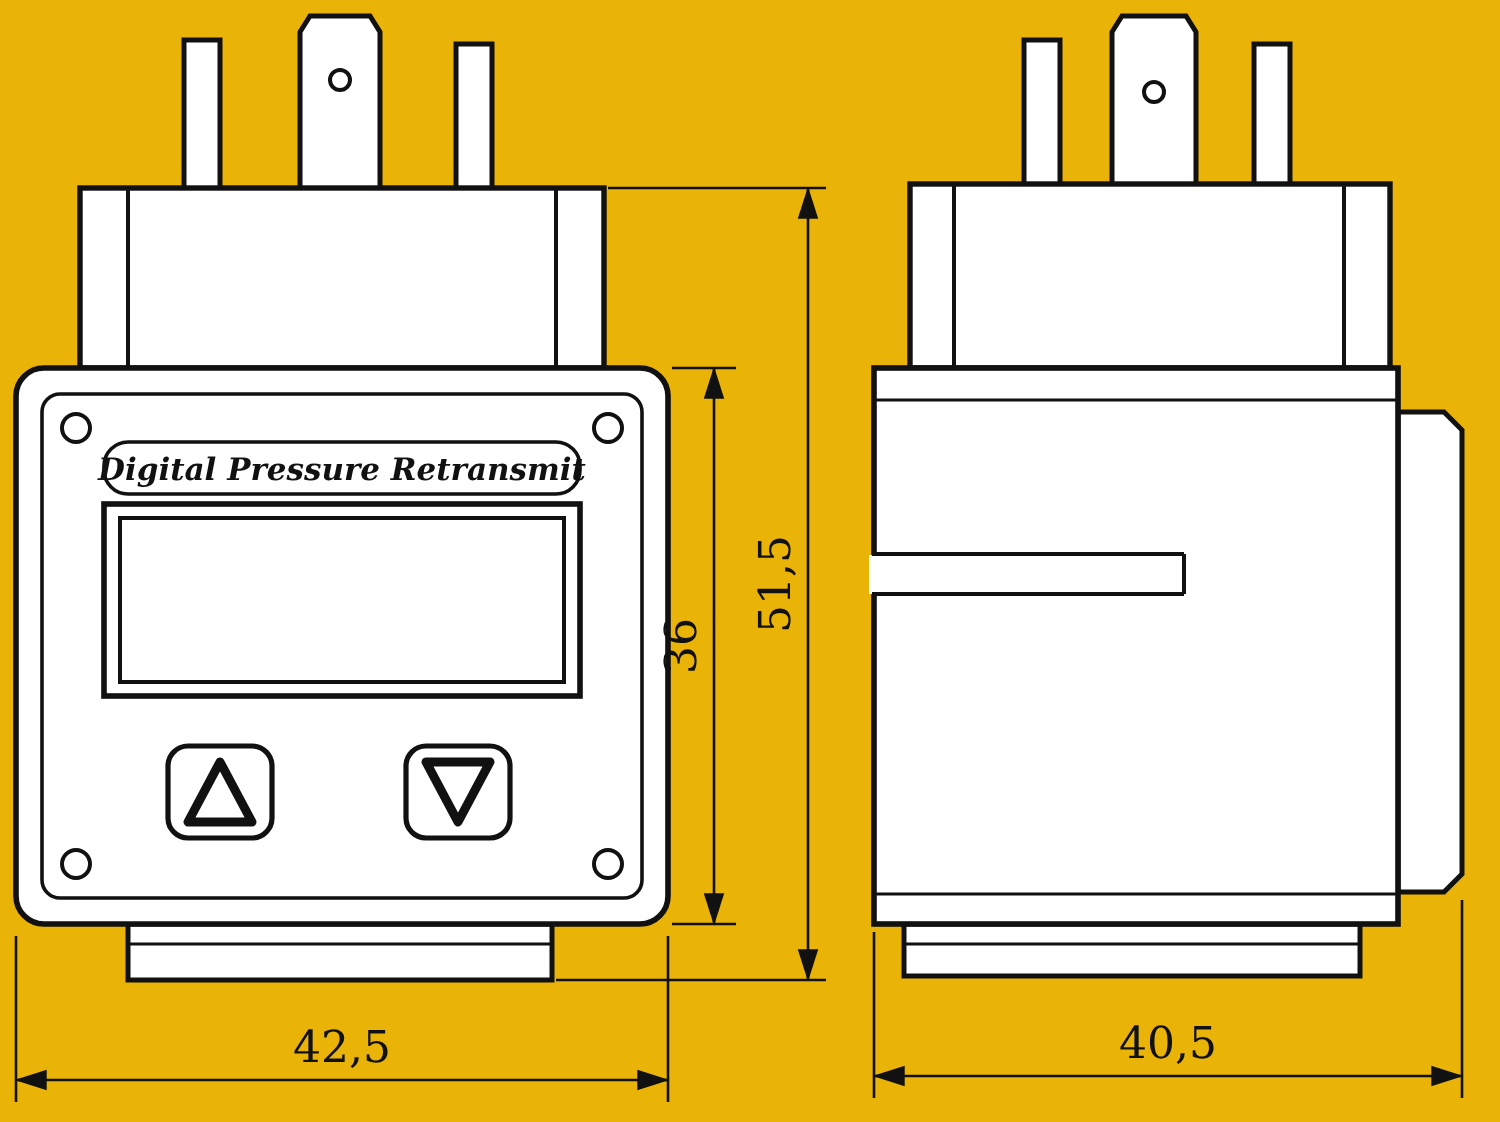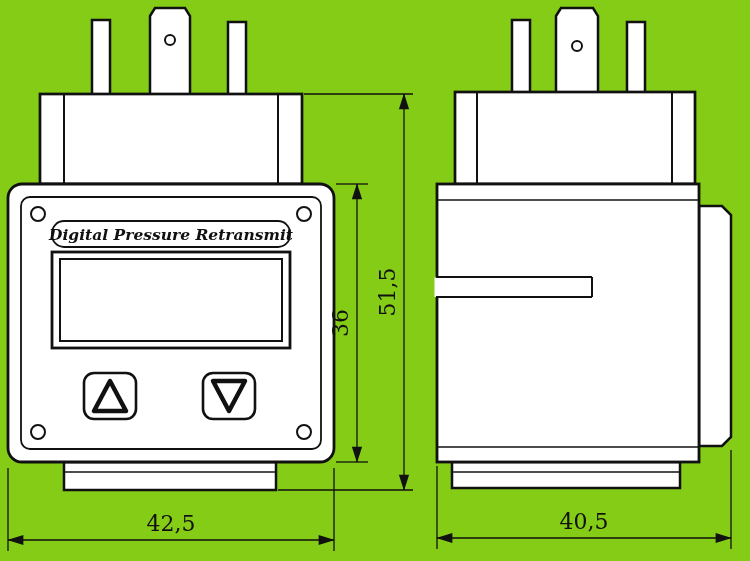--- a/index.html
+++ b/index.html
@@ -3,21 +3,21 @@
 <meta charset="utf-8">
 <style>
   html, body {
     margin: 0;
     padding: 0;
     background: #ffffff;
   }
   .page {
     width: 750px;
     height: 561px;
-    background: #84cc16;
+    background: #eab308;
     position: relative;
     overflow: hidden;
   }
   svg text {
     font-family: "DejaVu Serif", "Liberation Serif", serif;
     fill: #111111;
   }
   .dim-text {
     font-size: 22px;
   }

